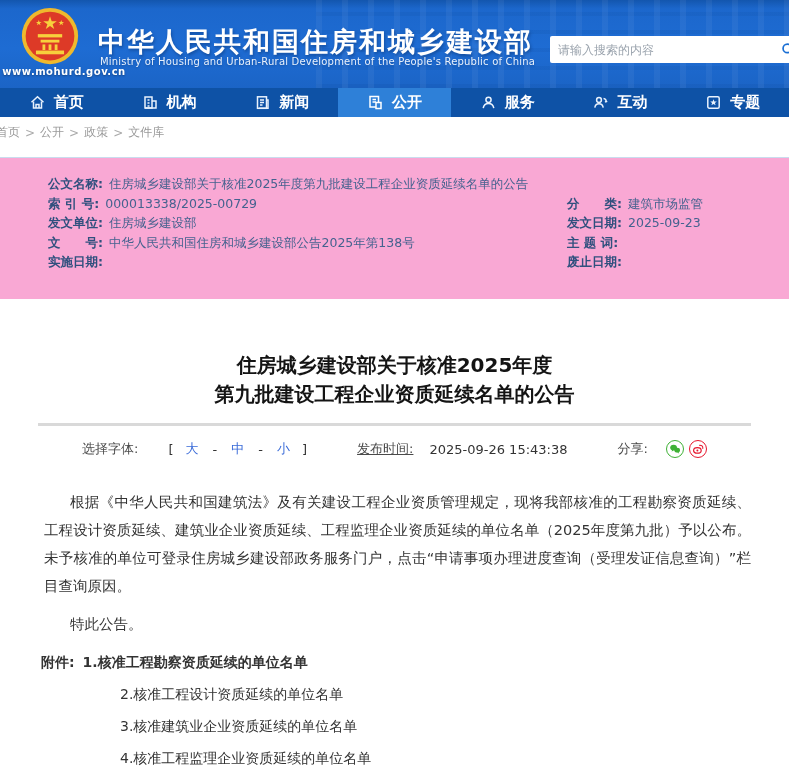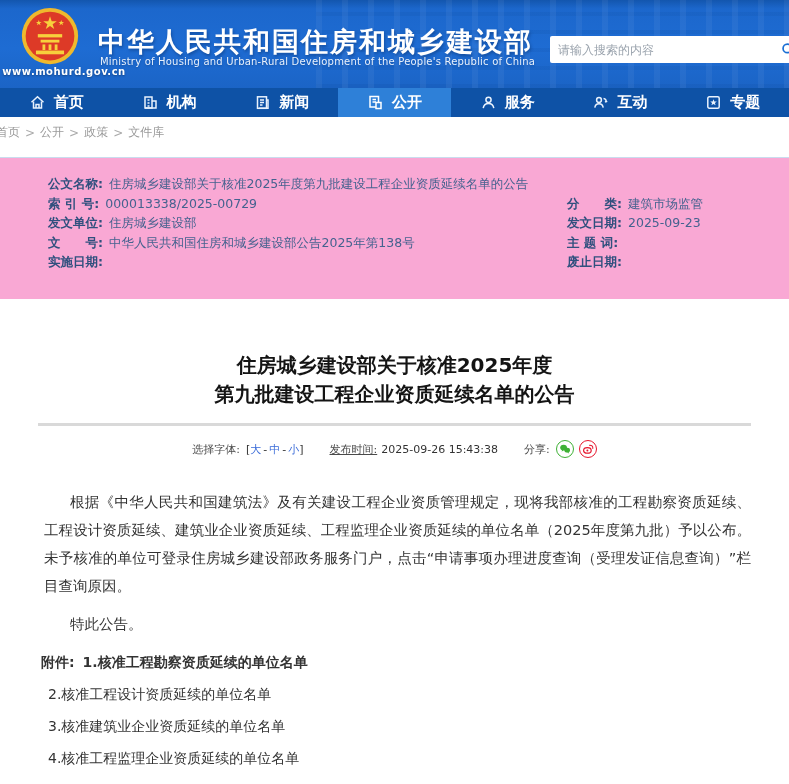--- a/index.html
+++ b/index.html
@@ -57,21 +57,21 @@
   .di-row { display:flex; line-height:19.5px; white-space:nowrap; }
   .di-left { width:519px; display:flex; }
   .di-right { flex:1; display:flex; }
   .di-label { font-weight:bold; color:#30507e; margin-right:6px; }
   .di-value { color:#45628f; }
   
   .article-title { margin-top:52px; text-align:center; color:#141414;
     font-size:20px; font-weight:bold; line-height:29px; }
   .title-divider { height:3px; background:#d9d9d9; margin:14px 38px 0 38px; }
   .article-meta { margin-top:14px; display:flex; justify-content:center;
-    align-items:center; font-size:11px; color:#4a4a4a; }
+    align-items:center; font-size:13px; color:#4a4a4a;gap:12px; }
   .font-bracket { color:#333; }
   .font-size-link { color:#3a6bd8; cursor:pointer; }
   .font-dash { color:#333; margin:0 2px; }
   .meta-gap { width:26px; }
   .publish-label { font-weight:normal; color:#4a4a4a; margin-right:4px;text-decoration:underline; }
   .publish-time { color:#333; }
   .share-label { margin-right:6px; }
   .share-icons { display:flex; gap:5px; align-items:center; }
   .share-circle { width:18px; height:18px; border-radius:50%;
     display:flex; align-items:center; justify-content:center; cursor:pointer; }
@@ -79,21 +79,21 @@
   .share-weibo  { border:1.5px solid #e6162d; }
   
   .article-body { margin:30px 38px 0 44px; color:#333; font-size:14.5px;
     line-height:28px; text-align:justify; }
   .para-indent { text-indent:26px; }
   .para-notice { margin-top:10px; text-indent:26px; }
   .attachments { margin-top:14px; color:#333; font-size:14px; }
   .attach-first { display:flex; padding-left:41px; line-height:20px;font-weight:bold; }
   .attach-label { margin-right:8px; }
   .attach-item { cursor:pointer; color:#333; }
-  .attach-rest { padding-left:48px; margin-top:12px; line-height:20px; }
+  .attach-rest { padding-left:120px; margin-top:12px; line-height:20px; }
 </style>
 </head>
 <body>
 
 <div class="header">
   <svg class="emblem" viewBox="0 0 64 64">
     <circle cx="32" cy="32" r="30" fill="#efb92d"></circle>
     <circle cx="32" cy="32" r="26" fill="#dd3a27"></circle>
     <polygon fill="#f7d03c" points="32,11 33.8,16.2 39.2,16.2 34.8,19.4 36.5,24.6 32,21.4 27.5,24.6 29.2,19.4 24.8,16.2 30.2,16.2"></polygon>
     <polygon fill="#f7d03c" points="20,15 20.8,17 23,17 21.2,18.3 21.9,20.4 20,19.1 18.1,20.4 18.8,18.3 17,17 19.2,17"></polygon>

